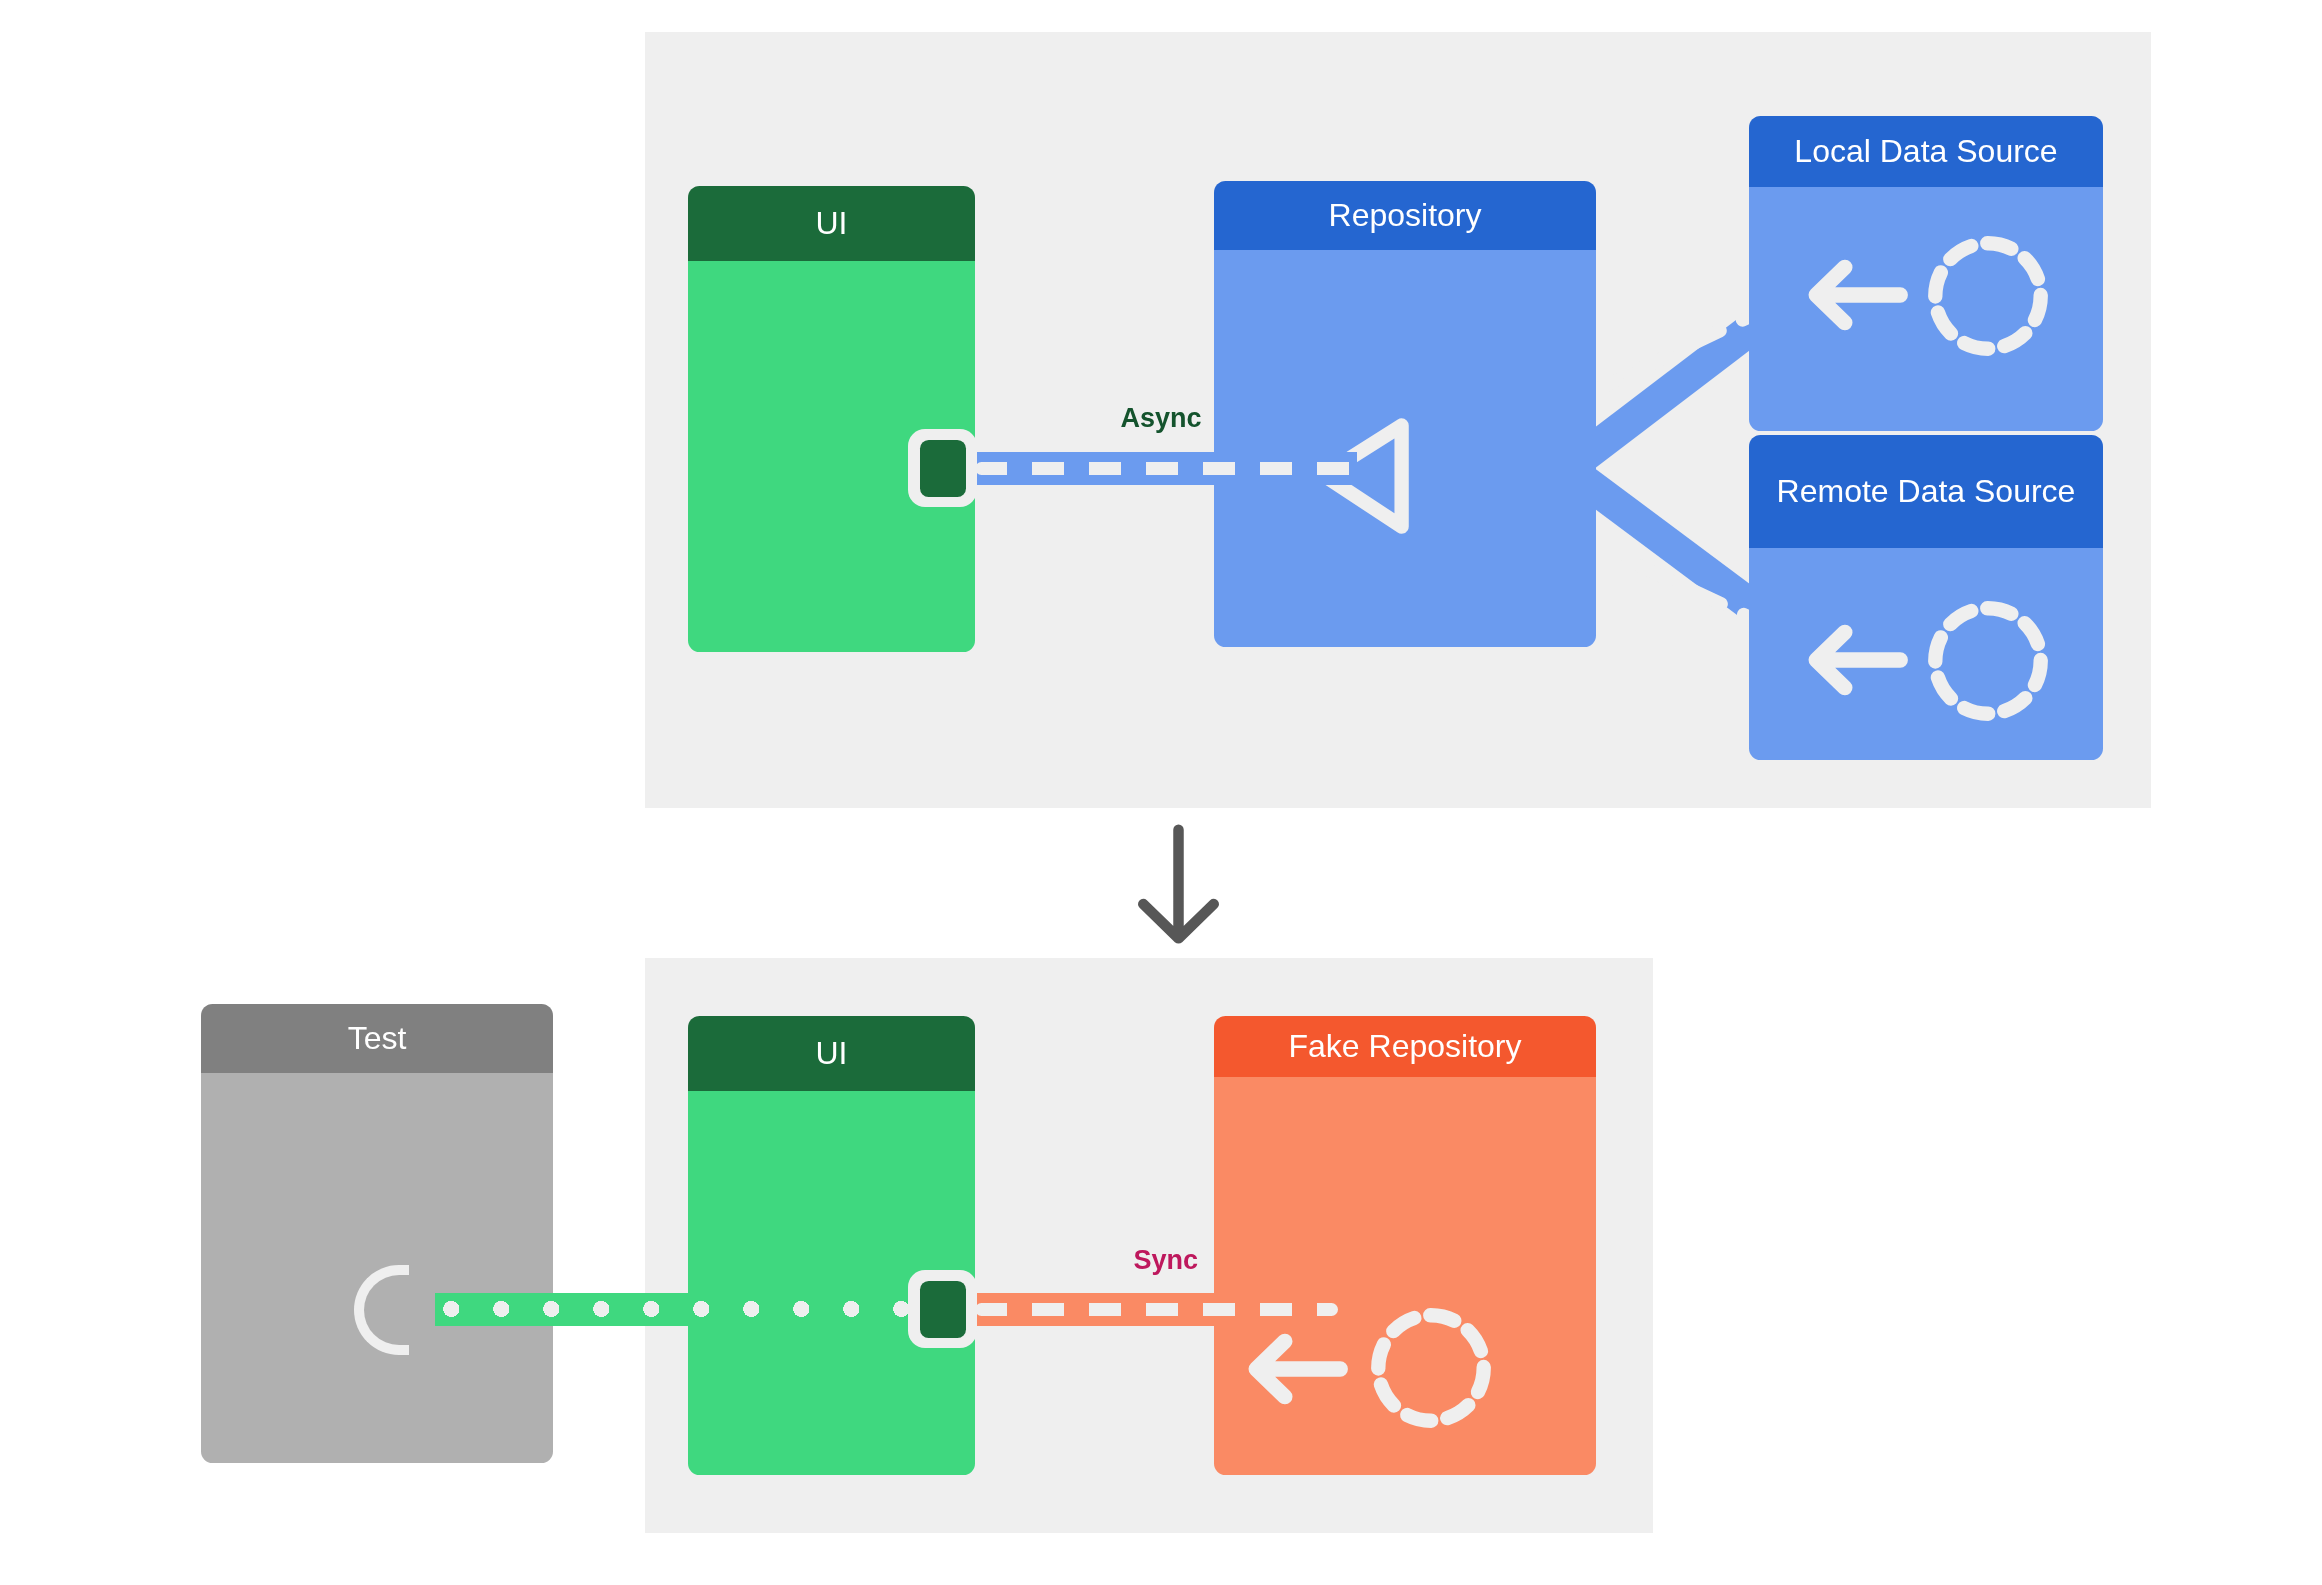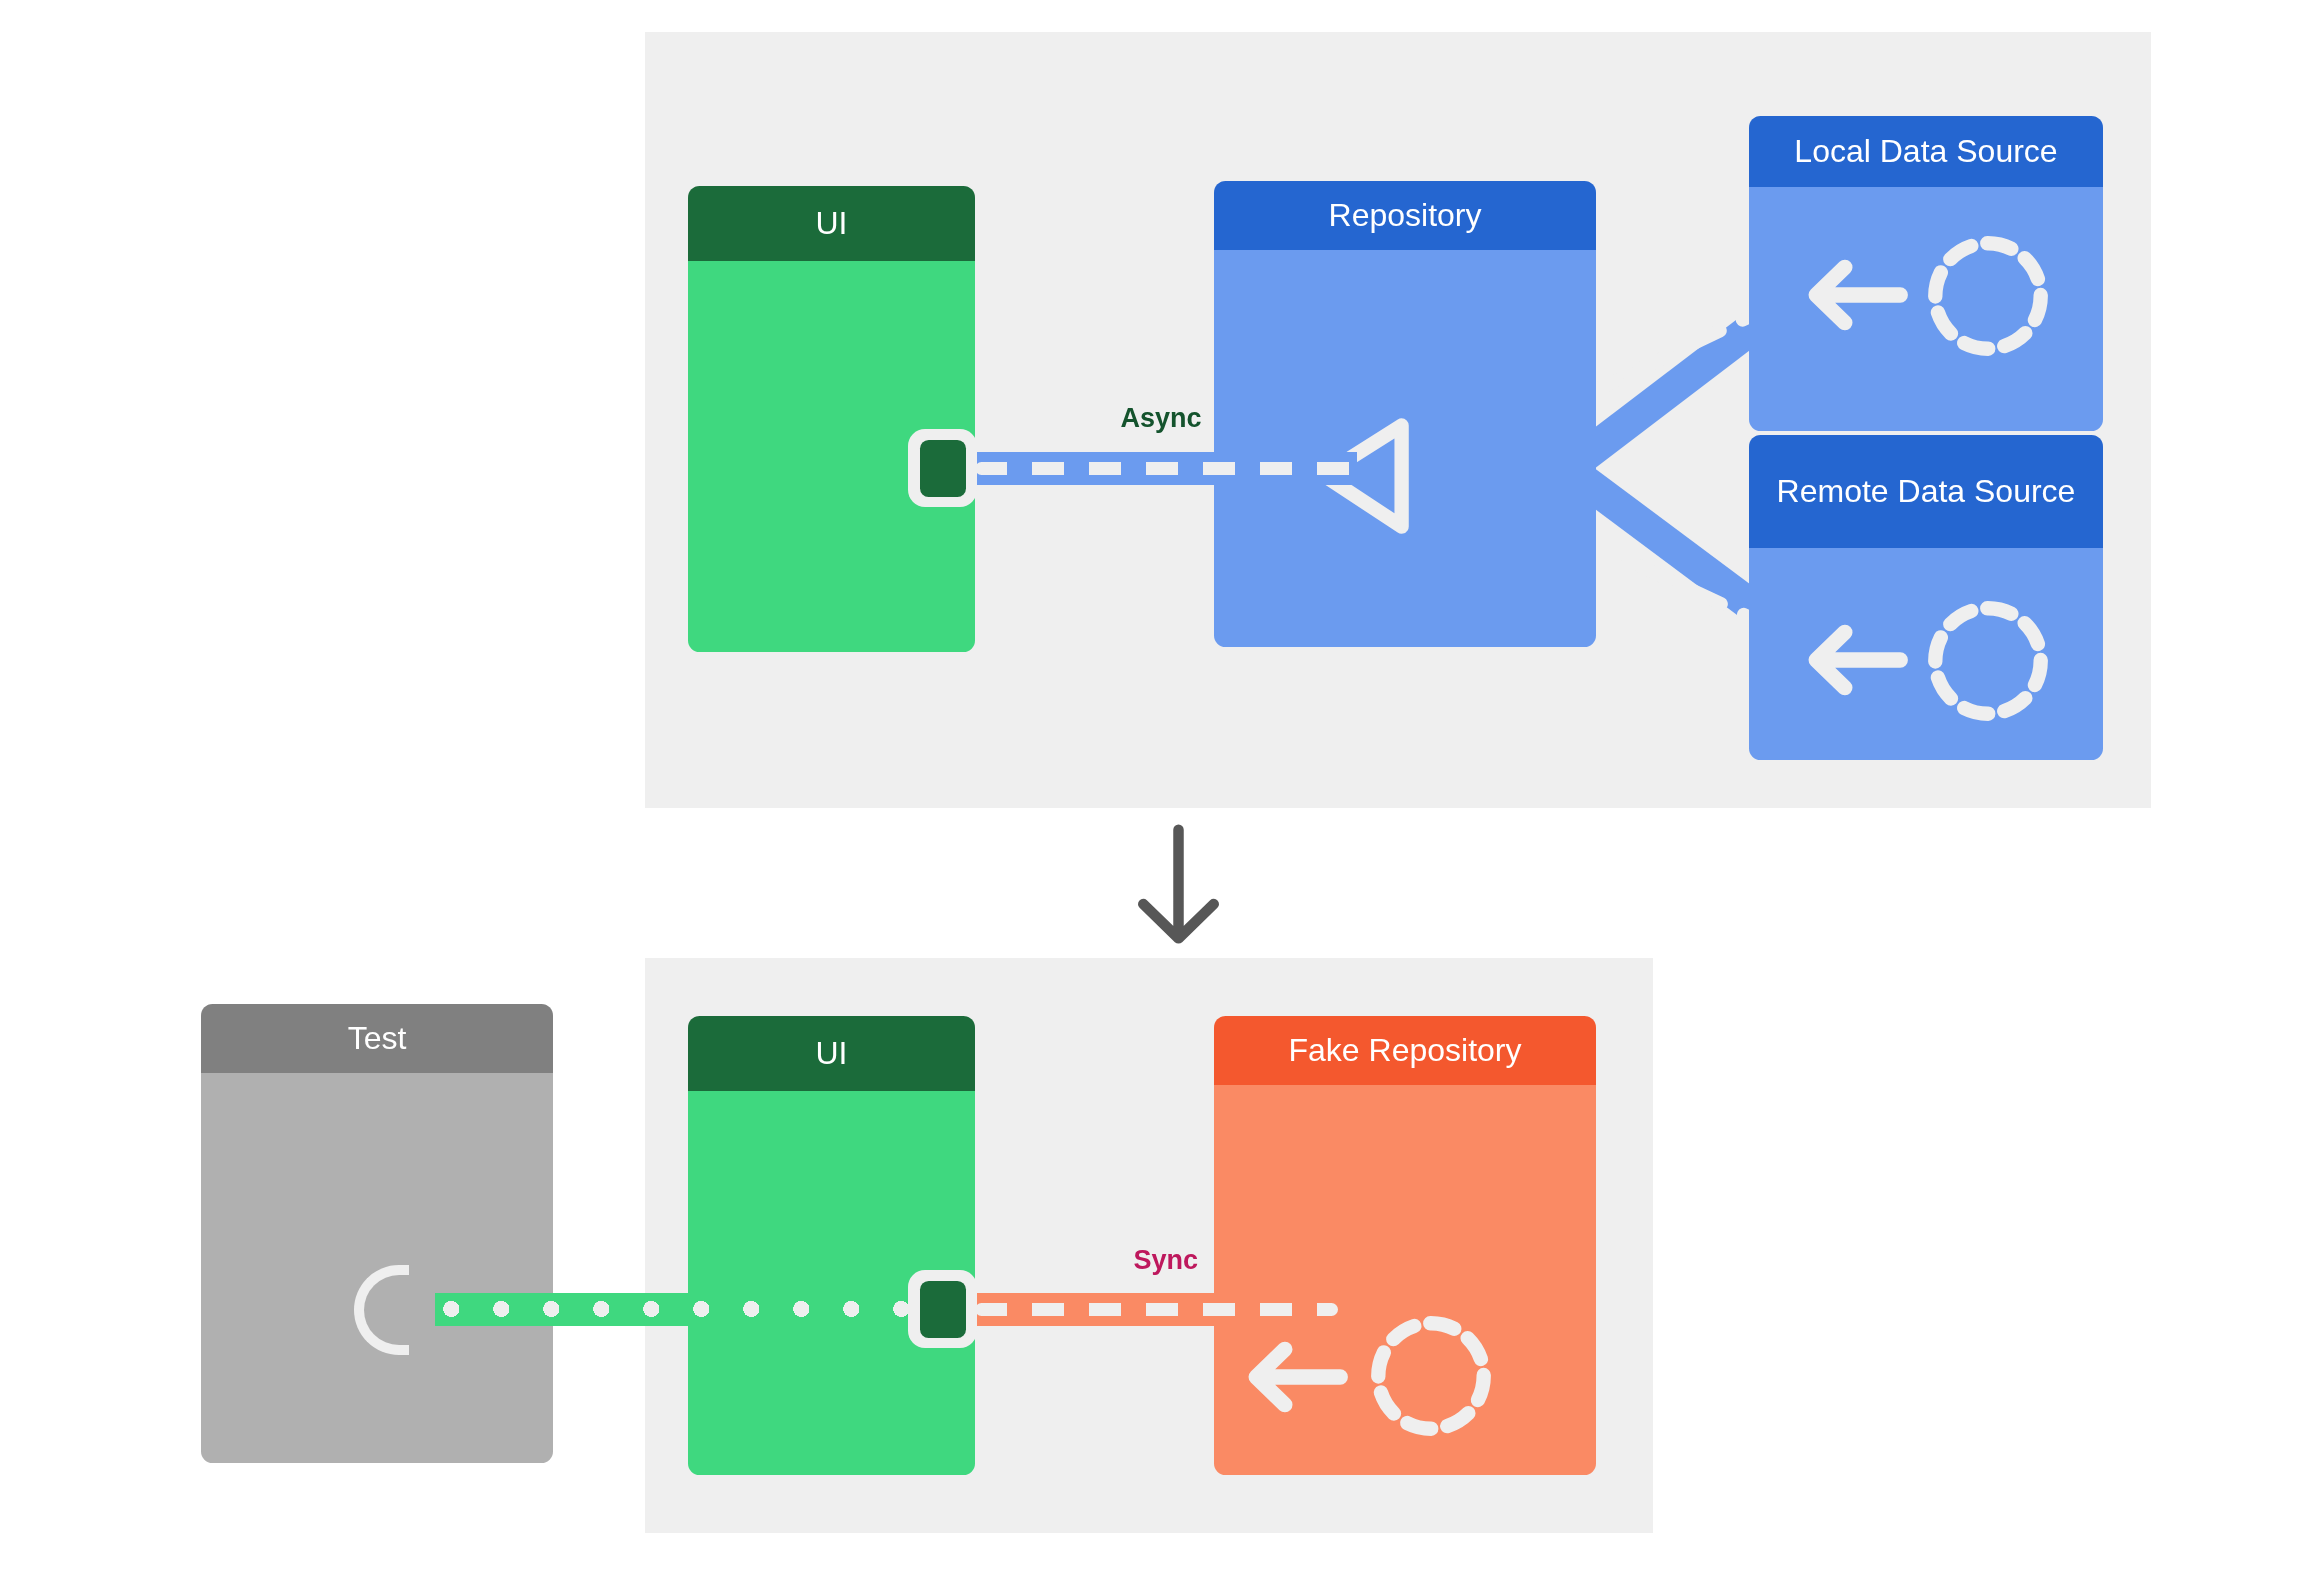--- a/index.html
+++ b/index.html
@@ -73,21 +73,21 @@
   #card-repository .card-body   { background: #6b9bef; }
 
   #card-local-source .card-header  { height: 71px; background: #2566d0; }
   #card-local-source .card-body    { background: #6b9bef; }
   #card-remote-source .card-header { height: 113px; background: #2566d0; }
   #card-remote-source .card-body   { background: #6b9bef; }
 
   #card-test .card-header { height: 69px; background: #808080; }
   #card-test .card-body   { background: #b0b0b0; }
 
-  #card-fake-repo .card-header { height: 69px; background: #f4582e; }
+  #card-fake-repo .card-header { height: 61px; background: #f4582e; }
   #card-fake-repo .card-body   { background: #fa8a64; }
 
   
   .band {
     position: absolute;
     height: 32.5px;
   }
   .band.blue   { background: #6b9bef; }
   .band.green  { background: #3fd87f; }
   .band.orange { background: #fa8a64; }

